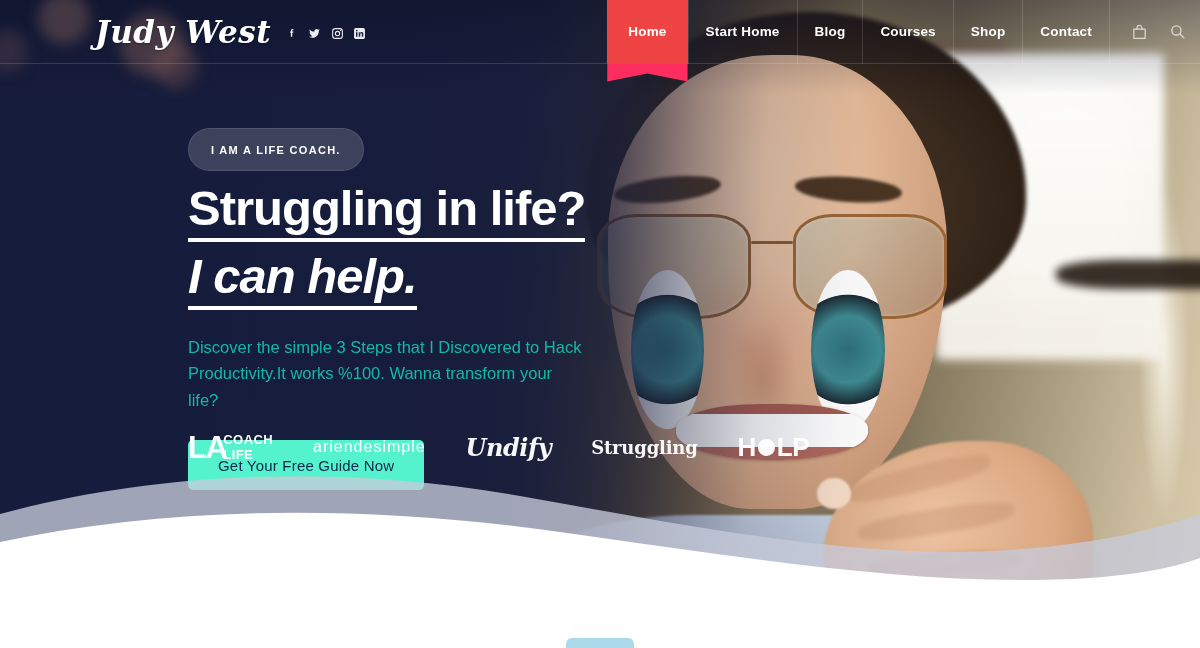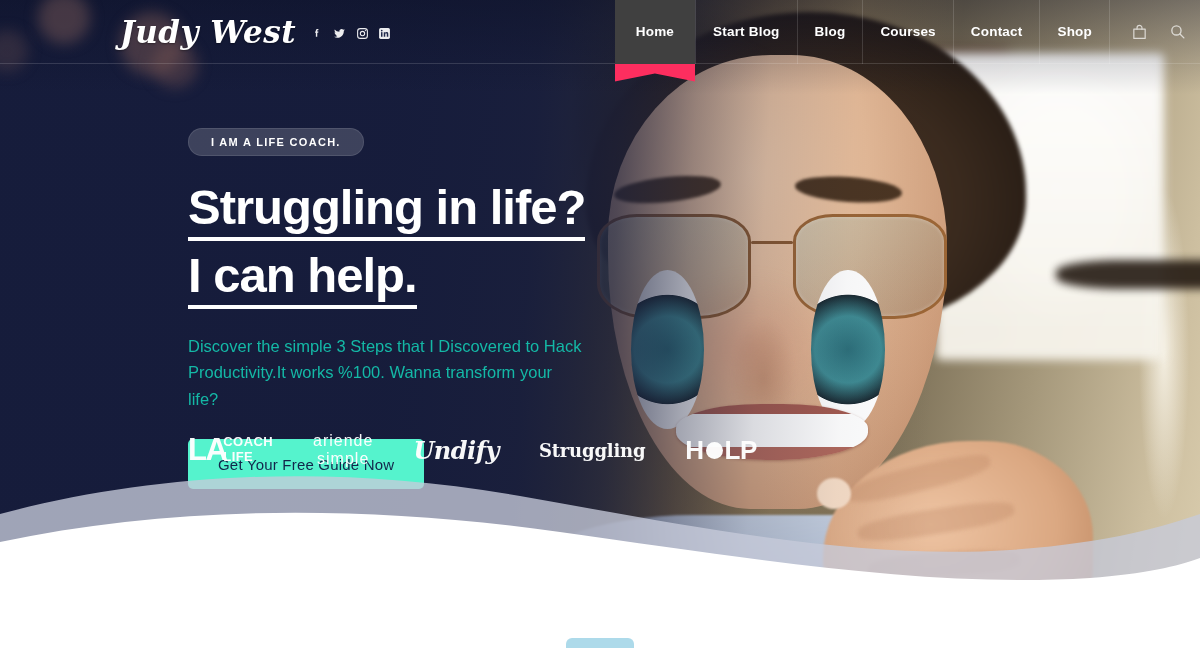--- a/index.html
+++ b/index.html
@@ -168,21 +168,21 @@
   .bk2 { left:120px; top:12px;  width:64px; height:64px; background:rgba(128,92,86,.46); }
   .bk3 { left:152px; top:42px;  width:46px; height:46px; background:rgba(118,84,80,.42); }
   .bk4 { left:-14px; top:30px;  width:42px; height:42px; background:rgba(110,82,82,.32); }
 
   
   .header {
     position:absolute; left:0; top:0; width:1200px; height:64px; z-index:30;
     display:flex; align-items:center;
     border-bottom:1px solid rgba(255,255,255,.14);
   }
-  .brand { display:flex; align-items:center; gap:14px; padding-left:120px; }
+  .brand { display:flex; align-items:center; gap:14px; padding-left:95px; }
   .logo {
     font-family:"DejaVu Serif", serif;
     font-style:italic; font-weight:700;
     font-size:31px; color:#ffffff; letter-spacing:.5px;
     white-space:nowrap;
     text-shadow:0 1px 2px rgba(0,0,0,.35);
   }
   .socials { display:flex; align-items:center; gap:9px; margin-top:3px; }
   .socials svg { display:block; }
   .soc { opacity:.92; }
@@ -190,54 +190,54 @@
   .nav { margin-left:auto; display:flex; align-items:stretch; height:64px; padding-right:8px; }
   .nav-item {
     position:relative; display:flex; align-items:center; justify-content:center;
     padding:0 17px; height:64px;
     color:#ffffff; font-size:13.5px; font-weight:600; letter-spacing:.2px;
     border-left:1px solid rgba(255,255,255,.14);
     white-space:nowrap;
   }
   .nav-item:last-of-type { border-right:1px solid rgba(255,255,255,.14); }
   .nav-item.active {
-    background:#404040;
+    background:#ef4444;
     padding:8px 21px;
     border-left:none;
   }
   .ribbon-tail {
     position:absolute; left:0; right:0; top:64px; height:18px;
     background:#fd2e5f;
     clip-path:polygon(0 0, 100% 0, 100% 100%, 50% 55%, 0 100%);
   }
   .icon-btn {
     display:flex; align-items:center; justify-content:center;
     width:30px; height:64px; opacity:.88;
   }
   .icon-group { display:flex; align-items:center; gap:8px; padding-left:14px; }
 
   
   .hero-content { position:absolute; left:188px; top:128px; z-index:20; width:600px; }
 
   .badge {
     display:inline-flex; align-items:center; justify-content:center;
-    height:28px; padding:0 22px;
+    height:43px; padding:0 22px;
     border-radius:999px;
     background:rgba(255,255,255,.17);
     border:1px solid rgba(255,255,255,.10);
     color:#ffffff; font-size:11px; font-weight:700; letter-spacing:1.3px;
   }
 
   .headline {
-    margin-top:26px;
+    margin-top:12px;
     color:#ffffff;
     font-size:49px; font-weight:700; line-height:1.06; letter-spacing:-1px;
   }
   .hl-line { display:block; width:max-content; padding-bottom:3px; border-bottom:4px solid #ffffff; }
-  .hl-line + .hl-line { margin-top:9px; }
+  .hl-line + .hl-line { margin-top:9px;font-style:italic; }
 
   .subtitle {
     margin-top:24px;
     color:#14b8a6; font-size:16.5px; line-height:1.6; font-weight:400;
     max-width:395px;
   }
 
   .cta {
     margin-top:27px;
     display:inline-flex; align-items:center; justify-content:center;
@@ -249,21 +249,21 @@
 
   
   .brands {
     position:absolute; left:188px; top:432px; z-index:20;
     display:flex; align-items:center; gap:40px;
     color:#ffffff;
   }
   .bl { display:flex; align-items:center; opacity:.97; white-space:nowrap; }
   .bl-la { font-size:31px; font-weight:800; letter-spacing:-1.5px; line-height:.9; }
   .bl-la-sub { display:flex; flex-direction:column; font-size:13px; font-weight:700; letter-spacing:.4px; line-height:1.15; margin-left:-3px; }
-  .bl-arr { display:flex; flex-direction:column; align-items:center; font-size:16px; font-weight:500; letter-spacing:1px; line-height:1.15; }
+  .bl-arr { display:flex; align-items:center; font-size:16px; font-weight:500; letter-spacing:1px; line-height:1.15; }
   .bl-script { font-family:"DejaVu Serif", serif; font-style:italic; font-weight:700; font-size:24px; letter-spacing:-.5px; }
   .bl-serif { font-family:"DejaVu Serif", serif; font-weight:700; font-size:18px; letter-spacing:-.2px; }
   .bl-holp { display:flex; align-items:center; font-size:26px; font-weight:800; letter-spacing:-.5px; }
   .holp-o { display:inline-block; width:17px; height:17px; border-radius:50%; background:#ffffff; margin:0 2px; }
 
   
   .waves { position:absolute; left:0; bottom:0; width:1200px; height:180px; z-index:25; }
   .waves svg { display:block; width:1200px; height:180px; }
 
   
@@ -352,25 +352,25 @@
               </svg>
           </a>
         </div>
       </div>
 
       <nav class="nav">
         <a class="nav-item active">
           <span>Home</span>
           <span class="ribbon-tail"></span>
         </a>
-        <a class="nav-item">Start Blog</a>
+        <a class="nav-item">Start Home</a>
         <a class="nav-item">Blog</a>
         <a class="nav-item">Courses</a>
+        <a class="nav-item">Shop</a>
         <a class="nav-item">Contact</a>
-        <a class="nav-item">Shop</a>
 
         <div class="icon-group">
           <a class="icon-btn" title="Cart">
             <svg width="17" height="18" viewBox="0 0 24 24" fill="none" stroke="#e8e6e2" stroke-width="1.7" stroke-linecap="round" stroke-linejoin="round">
                 <path d="M4 8h16v13H4z"></path>
                 <path d="M8.5 8V6.2a3.5 3.5 0 0 1 7 0V8"></path>
               </svg>
           </a>
           <a class="icon-btn" title="Search">
             <svg width="17" height="17" viewBox="0 0 24 24" fill="none" stroke="#e8e6e2" stroke-width="1.9" stroke-linecap="round">

